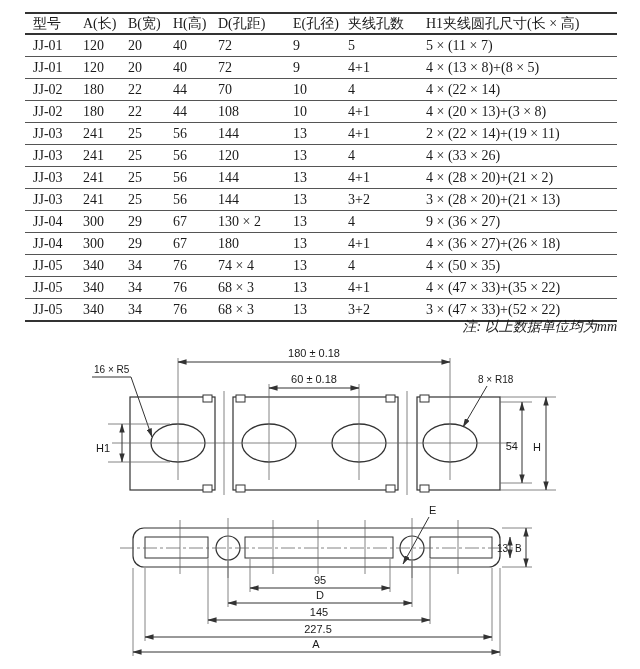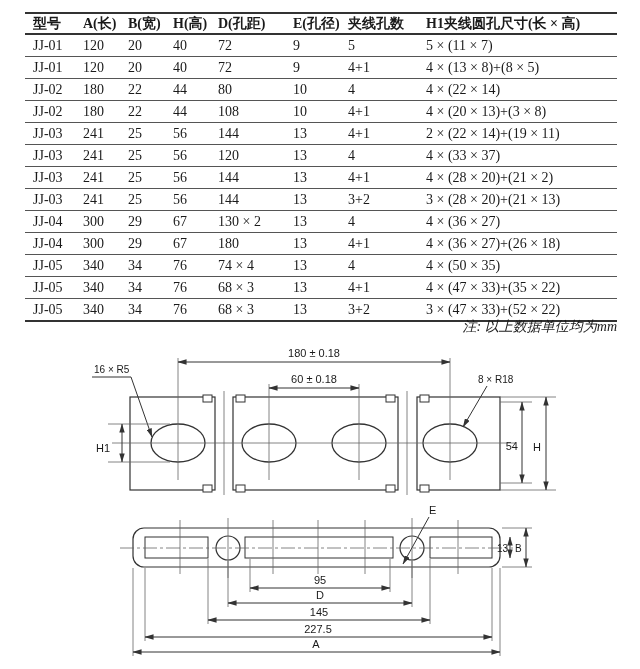--- a/index.html
+++ b/index.html
@@ -6,21 +6,21 @@
   .screen{position:relative;width:640px;height:669px;background:#fff;overflow:hidden;
           font-family:"Liberation Serif", serif;color:#1a1a1a;}
   
   .spec-table-wrap{position:absolute;left:25px;top:12px;width:592px;}
   table.spec{border-collapse:collapse;width:592px;table-layout:fixed;
              font-size:14px;color:#1a1a1a;}
   table.spec col.c0{width:50px}  table.spec col.c1{width:45px}
   table.spec col.c2{width:45px}  table.spec col.c3{width:45px}
   table.spec col.c4{width:75px}  table.spec col.c5{width:55px}
   table.spec col.c6{width:78px}  table.spec col.c7{width:199px}
-  table.spec th{font-weight:bold;text-align:left;padding:0 0 0 8px;height:19px;
+  table.spec th{font-weight:normal;text-align:left;padding:0 0 0 8px;height:19px;
                 border-top:2px solid #333;border-bottom:2px solid #333;white-space:nowrap;margin-top:36px;}
   table.spec td{text-align:left;padding:0 0 0 8px;height:21px;
                 border-bottom:1px solid #555;white-space:nowrap;overflow:hidden;}
   table.spec tr:last-child td{border-bottom:2px solid #333;}
   .table-note{position:absolute;top:318px;right:23px;font-size:14px;white-space:nowrap;font-style:italic;}
   
   svg{position:absolute;left:0;}
   svg text{font-family:"Liberation Sans", sans-serif;fill:#1a1a1a;}
   .dim-line{stroke:#333;stroke-width:1;fill:none;}
   .thin-line{stroke:#666;stroke-width:0.8;fill:none;}
@@ -72,21 +72,21 @@
             <td>72</td>
             <td>9</td>
             <td>4+1</td>
             <td>4 × (13 × 8)+(8 × 5)</td>
       </tr>
       <tr>
         <td>JJ-02</td>
             <td>180</td>
             <td>22</td>
             <td>44</td>
-            <td>80</td>
+            <td>70</td>
             <td>10</td>
             <td>4</td>
             <td>4 × (22 × 14)</td>
       </tr>
       <tr>
         <td>JJ-02</td>
             <td>180</td>
             <td>22</td>
             <td>44</td>
             <td>108</td>
@@ -105,21 +105,21 @@
             <td>2 × (22 × 14)+(19 × 11)</td>
       </tr>
       <tr>
         <td>JJ-03</td>
             <td>241</td>
             <td>25</td>
             <td>56</td>
             <td>120</td>
             <td>13</td>
             <td>4</td>
-            <td>4 × (33 × 37)</td>
+            <td>4 × (33 × 26)</td>
       </tr>
       <tr>
         <td>JJ-03</td>
             <td>241</td>
             <td>25</td>
             <td>56</td>
             <td>144</td>
             <td>13</td>
             <td>4+1</td>
             <td>4 × (28 × 20)+(21 × 2)</td>
@@ -135,21 +135,21 @@
             <td>3 × (28 × 20)+(21 × 13)</td>
       </tr>
       <tr>
         <td>JJ-04</td>
             <td>300</td>
             <td>29</td>
             <td>67</td>
             <td>130 × 2</td>
             <td>13</td>
             <td>4</td>
-            <td>4 × (36 × 27)</td>
+            <td>9 × (36 × 27)</td>
       </tr>
       <tr>
         <td>JJ-04</td>
             <td>300</td>
             <td>29</td>
             <td>67</td>
             <td>180</td>
             <td>13</td>
             <td>4+1</td>
             <td>4 × (36 × 27)+(26 × 18)</td>

